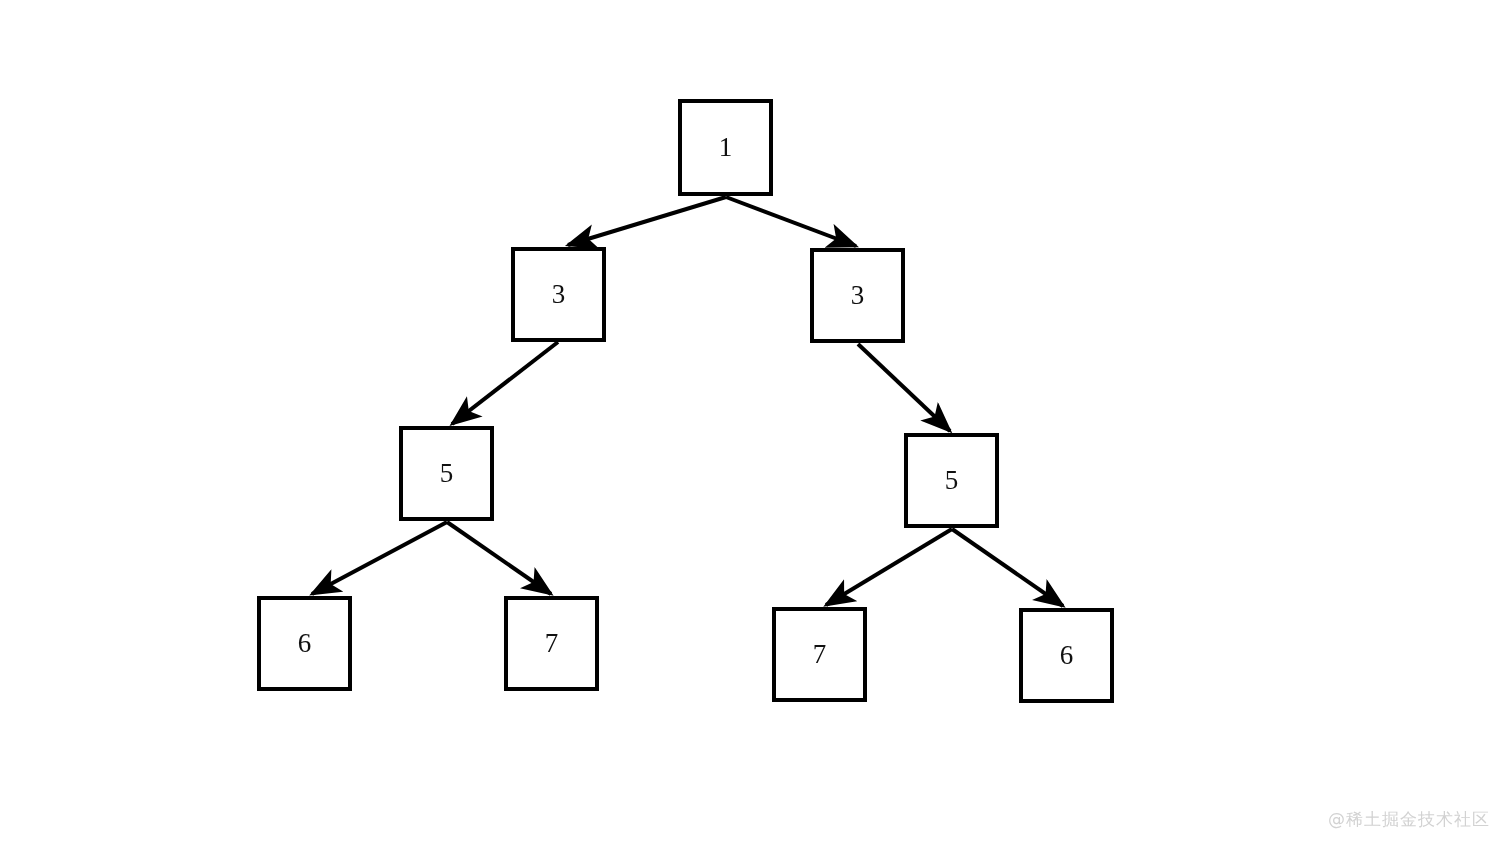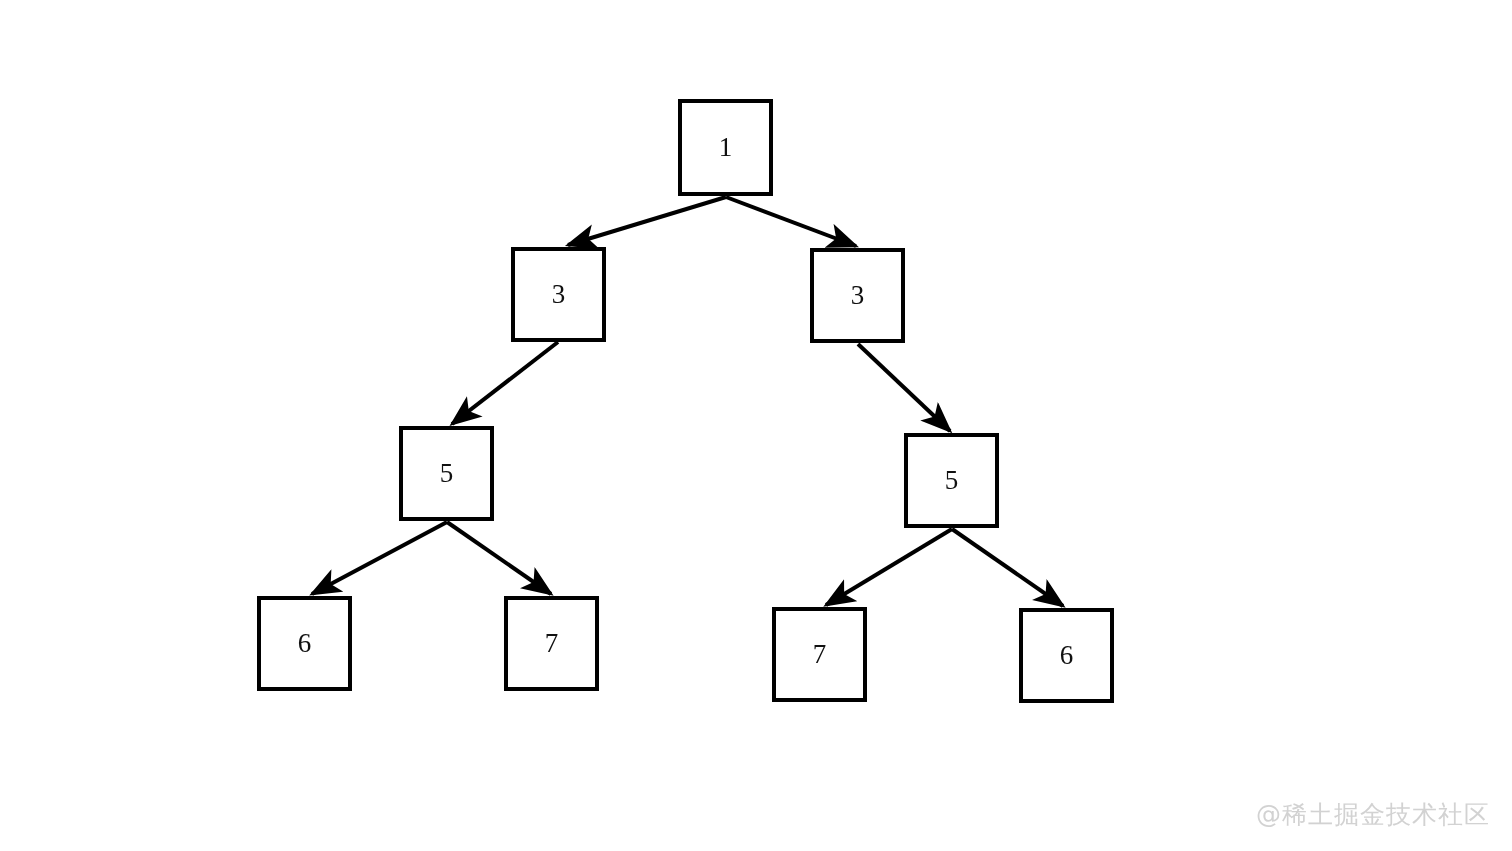--- a/index.html
+++ b/index.html
@@ -43,21 +43,21 @@
     line-height: 1;
     color: #111111;
     font-weight: 400;
     user-select: none;
   }
   #watermark {
     position: absolute;
     right: 22px;
     bottom: 20px;
     font-family: "DejaVu Sans", "Liberation Sans", sans-serif;
-    font-size: 25px;
+    font-size: 17px;
     letter-spacing: 1px;
     color: #d2d2d2;
     white-space: nowrap;
     user-select: none;
   }
 </style>
 </head>
 <body>
 
 <div id="canvas" style="background: rgb(255, 255, 255);">

